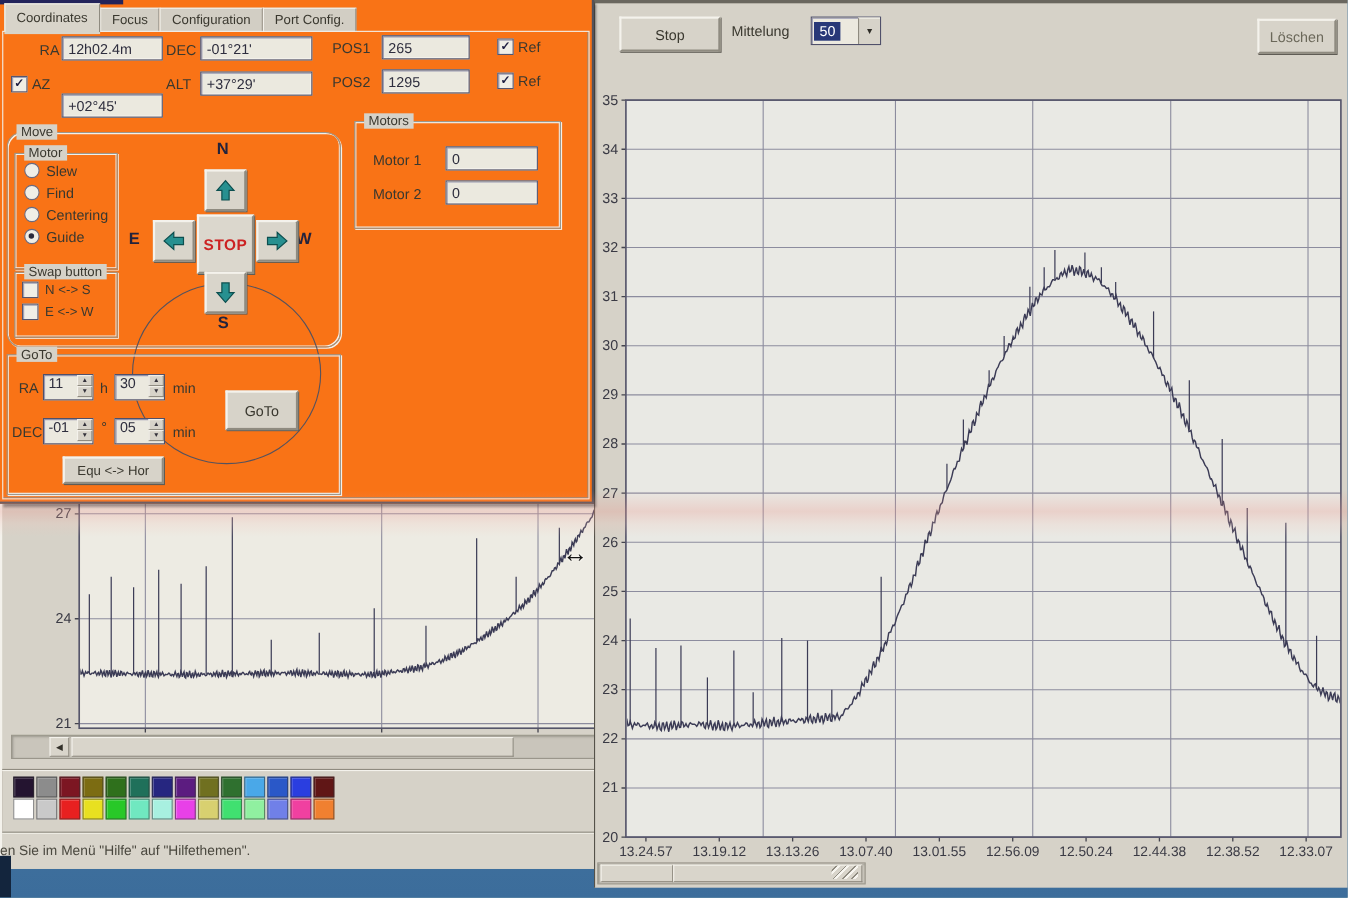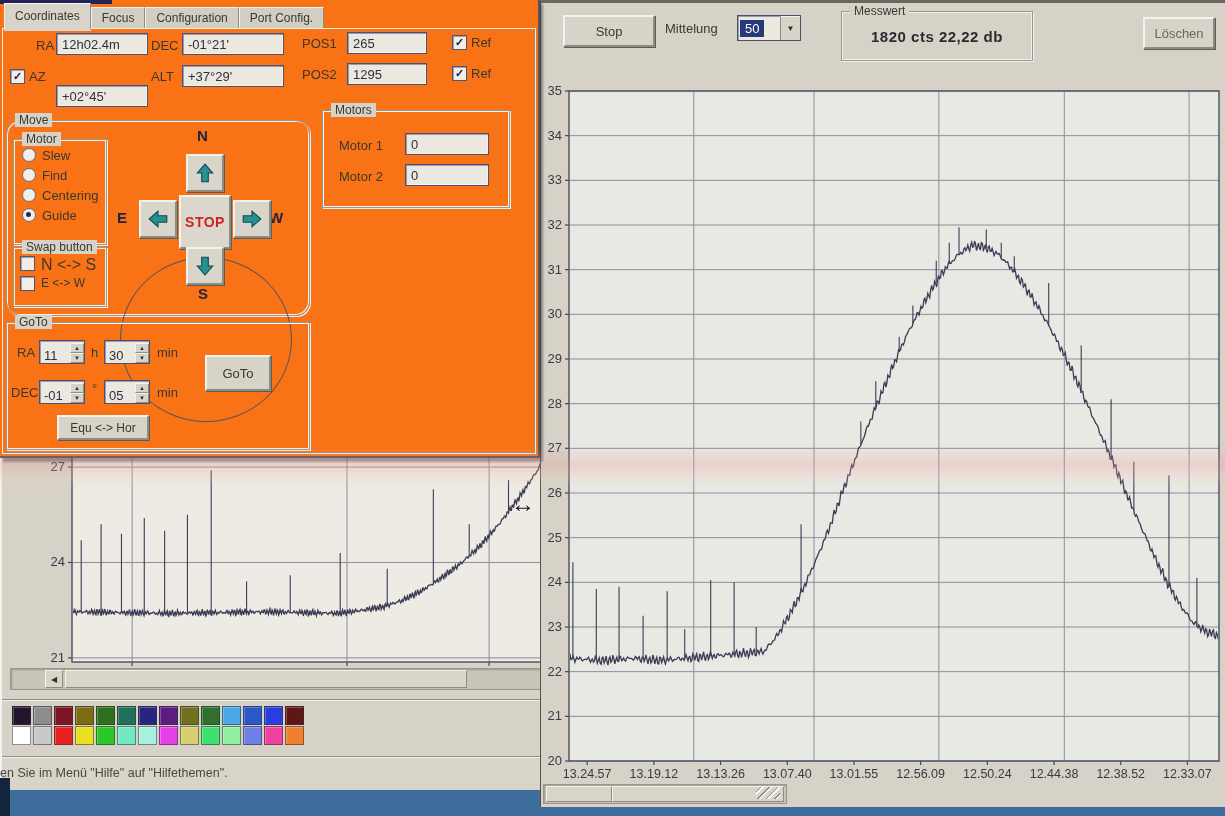--- a/index.html
+++ b/index.html
@@ -36,21 +36,21 @@
     border-top:2px solid #f4f2ec;border-left:2px solid #f4f2ec;border-bottom:2px solid #8f8b80;border-right:2px solid #8f8b80;
     box-shadow:1px 1px 0 #5f5c55;display:flex;align-items:center;justify-content:center;}
   .arrow-btn svg{width:22px;height:22px;}
   #stop-btn{position:absolute;left:174px;top:194px;width:48px;height:50px;background:#dbd7cd;
     border-top:2px solid #f6f4ee;border-left:2px solid #f6f4ee;border-bottom:2px solid #8f8b80;border-right:2px solid #8f8b80;
     box-shadow:1px 1px 0 #5f5c55;display:flex;align-items:center;justify-content:center;
     color:#cc2222;font-weight:bold;font-size:14px;letter-spacing:0.5px;}
   .dir-lbl{position:absolute;font-size:15px;font-weight:bold;color:#23233c;}
   
   .spin{position:absolute;height:22px;background:#ebe9df;border:1px solid #50506a;
-    box-shadow:inset 1px 1px 0 #9a9ab2;display:flex;align-items:flex-end;}
+    box-shadow:inset 1px 1px 0 #9a9ab2;display:flex;align-items:flex-start;}
   .spin-val{flex:1;font-size:13px;color:#2e2e3e;display:flex;align-items:center;padding-left:4px;}
   .spin-btns{width:14px;display:flex;flex-direction:column;}
   .spin-b{flex:1;background:#d7d3c9;border:1px solid #8f8b80;border-top-color:#f4f2ec;border-left-color:#f4f2ec;
     font-size:6px;line-height:8px;text-align:center;color:#33313a;}
   
   .combo{position:absolute;height:24px;background:#ece9df;border:1px solid #50506a;box-shadow:inset 1px 1px 0 #9a9ab2;display:flex;}
   .combo .val{flex:1;display:flex;align-items:center;padding-left:2px;text-align:right;}
   .combo .val span{background:#283878;color:#fff;font-size:13px;padding:1px 5px;}
   .combo .drop{width:19px;background:#d7d3c9;border-left:1px solid #8f8b80;display:flex;align-items:center;justify-content:center;
     font-size:8px;color:#2e2c26;border-top:1px solid #f4f2ec;}
@@ -169,25 +169,20 @@
 </div>
 
 <div id="right-window" class="win" style="left:540px;top:0;width:685px;height:804px;z-index:2;border-left:1px solid #55524a;border-top:3px solid #6a675f;">
   <div class="btn" style="left:22px;top:12px;width:88px;height:28px;">Stop</div>
   <div class="lbl" style="left:124px;top:18px;">Mittelung</div>
   <div class="combo" style="left:196px;top:12px;width:62px;">
     <div class="val">
         <span>50</span>
       </div>
     <div class="drop">▼</div>
-  </div>
-  <div class="group" style="left:300px;top:8px;width:190px;height:48px;">
-    <span class="gtitle">Messwert</span>
-    <div style="position:absolute;left:0;top:0;width:100%;height:100%;display:flex;align-items:center;justify-content:center;
-                font-size:15px;font-weight:bold;color:#2a2a30;letter-spacing:0.5px;">1820 cts  22,22 db</div>
   </div>
   <div class="btn" style="left:602px;top:14px;width:68px;height:28px;color:#6b685a;">Löschen</div>
   <svg id="main-chart-svg" style="position:absolute;left:0;top:62px;" width="685" height="718">
       <rect x="28" y="26" width="650" height="670" fill="#e9e9e4"></rect>
       <line x1="28" y1="696" x2="678" y2="696" stroke="#8c8c9e" stroke-width="1"></line>
       <line x1="24" y1="696" x2="28" y2="696" stroke="#44444e" stroke-width="1.2"></line>
       <text x="21" y="700" text-anchor="end" font-size="13" fill="#3a3a44">20</text>
       <line x1="28" y1="651.3333333333334" x2="678" y2="651.3333333333334" stroke="#8c8c9e" stroke-width="1"></line>
       <line x1="24" y1="651.3333333333334" x2="28" y2="651.3333333333334" stroke="#44444e" stroke-width="1.2"></line>
       <text x="21" y="655.3333333333334" text-anchor="end" font-size="13" fill="#3a3a44">21</text>
@@ -350,21 +345,21 @@
             <span class="radio sel"></span>
             <span>Guide</span>
           </div>
         </div>
     </div>
     <div class="group" style="left:6px;top:126px;width:92px;height:58px;">
       <span class="gtitle">Swap button</span>
       <div id="swap-options" style="position:absolute;left:6px;top:8px;">
           <div class="opt-row">
             <span class="checkbox"></span>
-            <span style="font-size: 16px;">N &lt;-&gt; S</span>
+            <span style="font-size: 12px;">N &lt;-&gt; S</span>
           </div>
           <div class="opt-row">
             <span class="checkbox"></span>
             <span style="font-size: 12px;">E &lt;-&gt; W</span>
           </div>
         </div>
     </div>
     <div id="compass-circle"></div>
     <div class="dir-lbl" style="left:190px;top:6px;">N</div>
     <div class="dir-lbl" style="left:191px;top:164px;">S</div>

